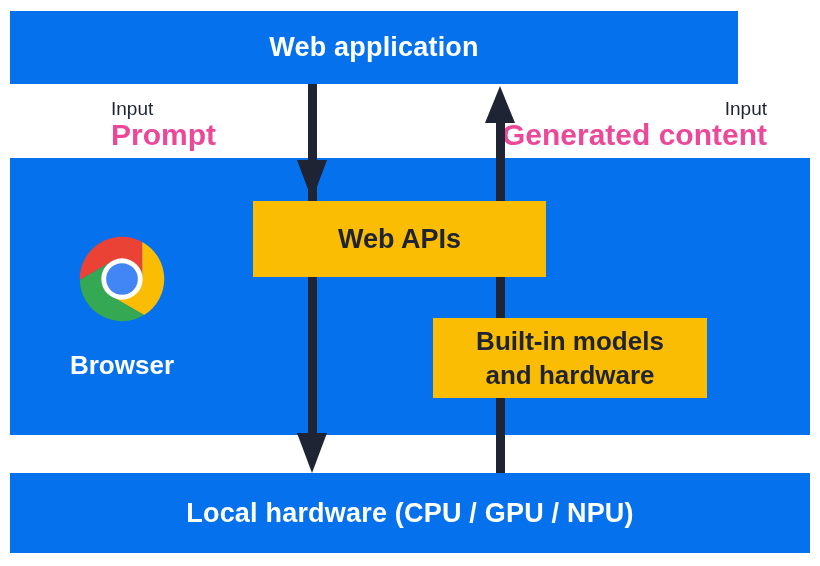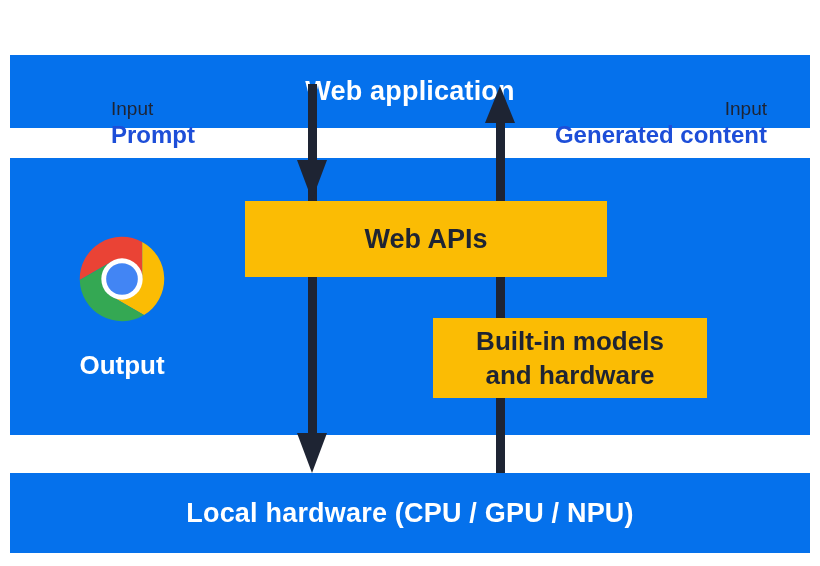--- a/index.html
+++ b/index.html
@@ -4,39 +4,39 @@
 <style>
   html,body{margin:0;padding:0;background:#ffffff;}
   #stage{
     position:relative;
     width:820px;height:566px;
     background:#ffffff;
     font-family:"Liberation Sans", sans-serif;
     overflow:hidden;
   }
   .panel{position:absolute;background:#0571EC;}
-  .bar-top{left:10px;top:11px;width:800px;height:73px;display:flex;align-items:center;justify-content:center;margin-top:44px;}
+  .bar-top{left:10px;top:11px;width:728px;height:73px;display:flex;align-items:center;justify-content:center;}
   .panel-main{left:10px;top:158px;width:800px;height:277px;}
   .bar-bottom{left:10px;top:473px;width:800px;height:80px;display:flex;align-items:center;justify-content:center;}
   .bar-label{color:#ffffff;font-weight:bold;font-size:27px;letter-spacing:.2px;}
 
   .io-block{position:absolute;top:97px;display:flex;flex-direction:column;}
   .io-left{left:111px;align-items:flex-start;text-align:left;justify-content:space-between;}
   .io-right{right:53px;align-items:flex-end;text-align:right;}
   .io-caption{color:#1E2433;font-size:19px;line-height:24px;font-weight:normal;}
-  .io-label{color:#1d4ed8;font-size:24px;line-height:28px;font-weight:bold;}
+  .io-label{color:#ec4899;font-size:30px;line-height:28px;font-weight:bold;}
 
   .arrow-line{position:absolute;width:9px;background:#1E2433;z-index:1;}
   .arrow-head{position:absolute;width:0;height:0;z-index:1;}
   .head-down{border-left:15px solid transparent;border-right:15px solid transparent;border-top:40px solid #1E2433;}
   .head-up{border-left:15px solid transparent;border-right:15px solid transparent;border-bottom:37px solid #1E2433;}
 
   .ybox{position:absolute;background:#FBBC04;z-index:2;display:flex;flex-direction:column;align-items:center;justify-content:center;}
   .ybox .ylabel{color:#1E2433;font-weight:bold;font-size:27px;line-height:34px;text-align:center;}
-  .box-webapis{left:245px;top:201px;width:362px;height:76px;}
+  .box-webapis{left:253px;top:201px;width:293px;height:76px;}
   .box-builtin{left:433px;top:318px;width:274px;height:80px;}
   .box-builtin .ylabel{font-size:26px;}
 
   .chrome-logo{position:absolute;left:78px;top:235px;width:88px;height:88px;}
   .browser-label{position:absolute;left:42px;top:350px;width:160px;text-align:center;color:#ffffff;font-weight:bold;font-size:26px;}
 </style>
 </head>
 <body>
 
 <div id="stage">
@@ -71,19 +71,19 @@
     <span class="ylabel">and hardware</span>
   </div>
 
   <svg class="chrome-logo" viewBox="0 0 100 100" aria-hidden="true">
     <path d="M2,51.2 A48,48 0 0 1 73,7.9 L73,50 L38.5,30.1 Z" fill="#EA4335"></path>
     <path d="M73,7.9 A48,48 0 0 1 75,91 L38.5,69.9 L73,50 Z" fill="#FBBC04"></path>
     <path d="M2,51.2 A48,48 0 0 0 75,91 L38.5,69.9 L38.5,30.1 Z" fill="#34A853"></path>
     <circle cx="50" cy="50" r="23.5" fill="#ffffff"></circle>
     <circle cx="50" cy="50" r="18" fill="#4285F4"></circle>
   </svg>
-  <div class="browser-label">Output</div>
+  <div class="browser-label">Browser</div>
 
   <div class="panel bar-bottom">
     <span class="bar-label">Local hardware (CPU / GPU / NPU)</span>
   </div>
 
 </div>
 
 </body></html>

